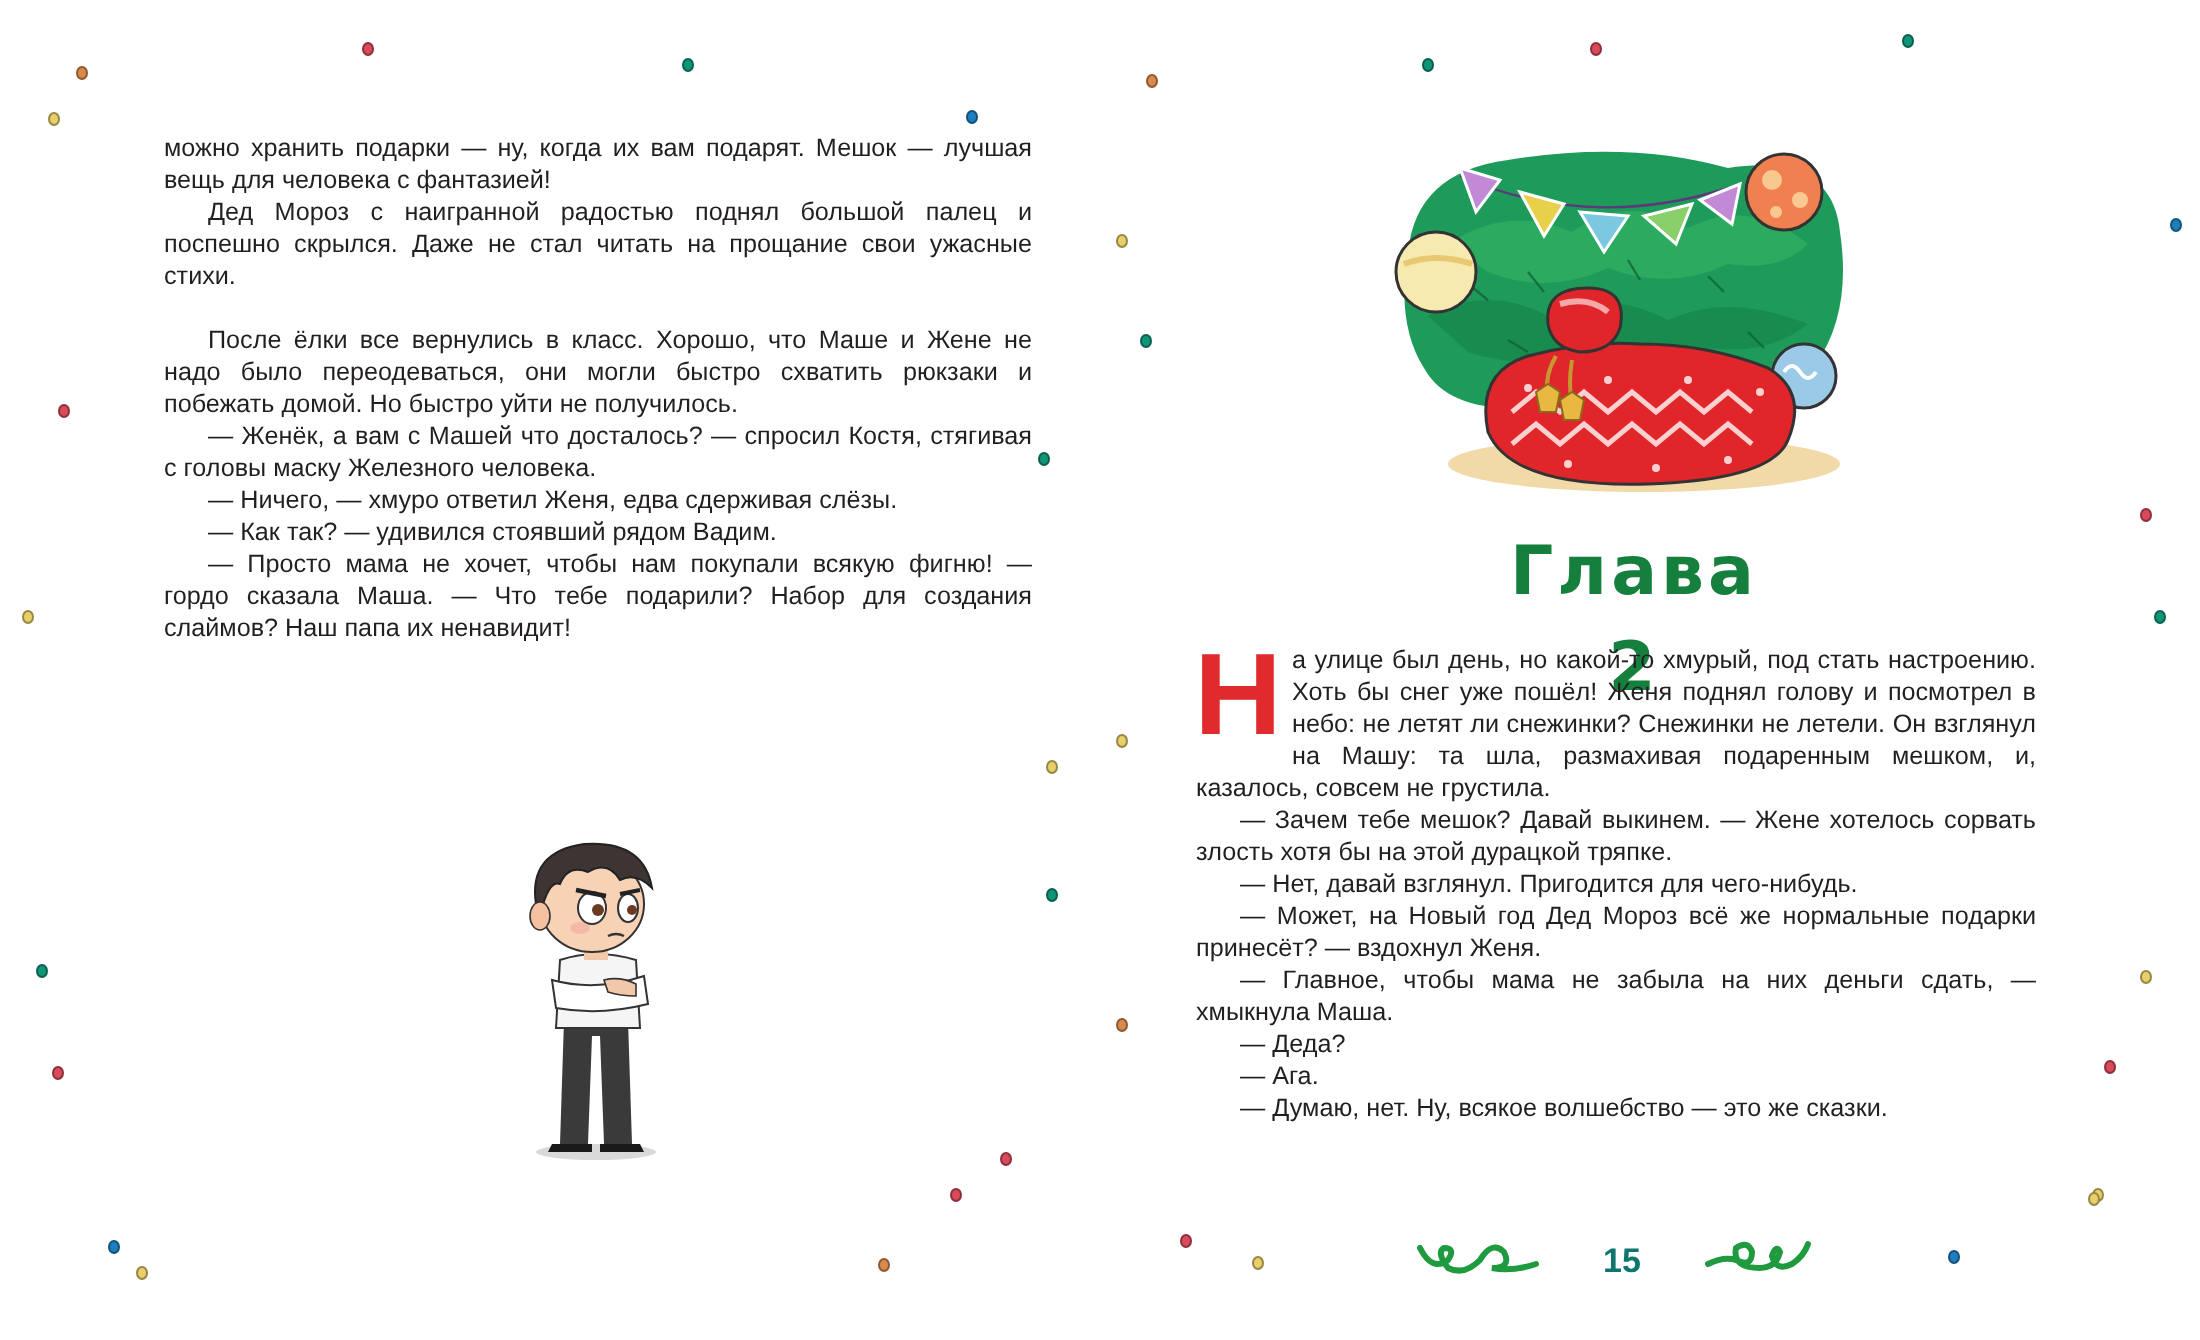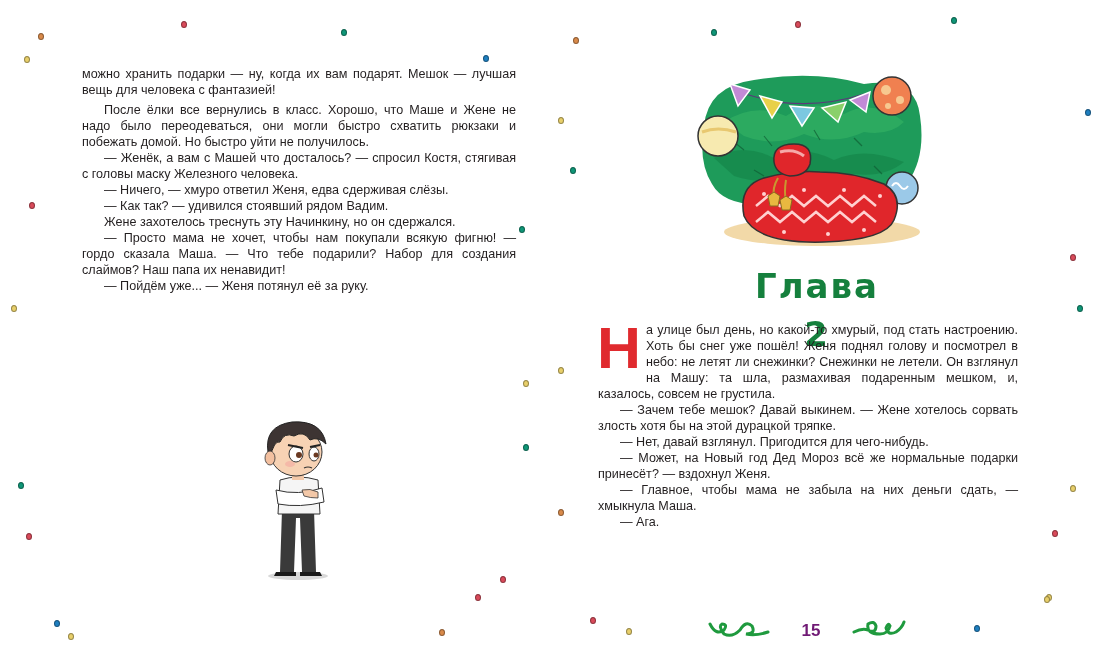--- a/index.html
+++ b/index.html
@@ -7,21 +7,21 @@
     width: 1100px; height: 670px; background: #ffffff; position: relative; overflow: hidden;
     font-family: "Liberation Sans", sans-serif; color: #231f20;
   }
   .page { position: absolute; top: 0; height: 670px; }
   .page-left { left: 0; width: 550px; }
   .page-right { left: 550px; width: 550px; }
 
   .text-block { position: absolute; font-size: 12.6px; line-height: 16px; text-align: justify; }
   .text-block p { margin: 0; text-indent: 0; }
   .text-block p.ind { text-indent: 22px; }
-  .text-block p.gap { margin-top: 4px; }
+  .text-block p.gap { margin-top: 16px; }
   .text-block p.last { text-align-last: left; }
 
   .left-text { left: 82px; top: 66px; width: 434px; }
   .right-text { left: 598px; top: 322px; width: 420px; }
 
   .dropcap {
     float: left; width: 40px; height: 48px; margin: 2px 8px 0 0;
     color: #e02a2e; font-family: "Liberation Sans", sans-serif; font-weight: bold;
     font-size: 58px; line-height: 48px; text-align: center; letter-spacing: -2px;
     transform: scaleX(1.05);
@@ -29,21 +29,21 @@
 
   .chapter-title {
     position: absolute; left: 742px; top: 262px; width: 150px; text-align: center;
     color: #15803d; font-family: "DejaVu Sans", sans-serif; font-weight: bold; font-size: 34px;
     letter-spacing: 2px; line-height: 48px;
   }
 
   .illustration { position: absolute; }
   .page-number {
     position: absolute; left: 796px; top: 620px; width: 30px; text-align: center;
-    color: #701a75; font-weight: bold; font-size: 17px; line-height: 22px;
+    color: #0f766e; font-weight: bold; font-size: 17px; line-height: 22px;
   }
   .dot { position: absolute; width: 6px; height: 7px; border-radius: 50%; border: 0.5px solid rgba(0,0,0,0.35); box-sizing: border-box; }
 </style>
 </head>
 <body>
 
 <div id="confetti">
     <span class="dot" style="left: 181px; top: 21px; background: rgb(217, 74, 90);"></span>
     <span class="dot" style="left: 38px; top: 33px; background: rgb(217, 138, 74);"></span>
     <span class="dot" style="left: 24px; top: 56px; background: rgb(232, 207, 106);"></span>
@@ -77,27 +77,26 @@
     <span class="dot" style="left: 1070px; top: 254px; background: rgb(217, 74, 90);"></span>
     <span class="dot" style="left: 1077px; top: 305px; background: rgb(15, 150, 119);"></span>
     <span class="dot" style="left: 1070px; top: 485px; background: rgb(232, 207, 106);"></span>
     <span class="dot" style="left: 1052px; top: 530px; background: rgb(217, 74, 90);"></span>
     <span class="dot" style="left: 1044px; top: 596px; background: rgb(232, 207, 106);"></span>
   </div>
 
 <div class="page page-left">
   <div class="text-block left-text" id="left-text">
       <p class="last">можно хранить подарки — ну, когда их вам подарят. Мешок — лучшая вещь для человека с фантазией!</p>
+      <p class="ind last">Дед Мороз с наигранной радостью поднял большой палец и поспешно скрылся. Даже не стал читать на прощание свои ужасные стихи.</p>
       <p class="ind gap last">После ёлки все вернулись в класс. Хорошо, что Маше и Жене не надо было переодеваться, они могли быстро схватить рюкзаки и побежать домой. Но быстро уйти не получилось.</p>
       <p class="ind last">— Женёк, а вам с Машей что досталось? — спросил Костя, стягивая с головы маску Железного человека.</p>
       <p class="ind last">— Ничего, — хмуро ответил Женя, едва сдерживая слёзы.</p>
       <p class="ind last">— Как так? — удивился стоявший рядом Вадим.</p>
-      <p class="ind last">Жене захотелось треснуть эту Начинкину, но он сдержался.</p>
       <p class="ind last">— Просто мама не хочет, чтобы нам покупали всякую фигню! — гордо сказала Маша. — Что тебе подарили? Набор для создания слаймов? Наш папа их ненавидит!</p>
-      <p class="ind last">— Пойдём уже... — Женя потянул её за руку.</p>
     </div>
 
   <svg class="illustration" style="left:240px; top:418px;" width="110" height="165" viewBox="0 0 110 165">
     <ellipse cx="58" cy="158" rx="30" ry="4" fill="#d9d9d9"></ellipse>
 
     <path d="M42 92 L40 154 L54 154 L56 100 L60 100 L62 154 L76 154 L74 92 Z" fill="#3a3a3a"></path>
     <path d="M36 154 L56 154 L56 158 L34 158 Z" fill="#1a1a1a"></path>
     <path d="M60 154 L80 154 L82 158 L60 158 Z" fill="#1a1a1a"></path>
 
     <path d="M40 62 Q58 56 78 62 L80 96 L38 96 Z" fill="#f5f5f5" stroke="#333" stroke-width="1"></path>
@@ -182,21 +181,23 @@
 
 <div class="chapter-title">Глава 2</div>
 
 <div class="text-block right-text" id="right-text">
   <div class="dropcap">Н</div>
   <p>а улице был день, но какой-то хмурый, под стать настроению. Хоть бы снег уже пошёл! Женя поднял голову и посмотрел в небо: не летят ли снежинки? Снежинки не летели. Он взглянул на Машу: та шла, размахивая подаренным мешком, и, казалось, совсем не грустила.</p>
 <p class="ind last">— Зачем тебе мешок? Давай выкинем. — Жене хотелось сорвать злость хотя бы на этой дурацкой тряпке.</p>
     <p class="ind last">— Нет, давай взглянул. Пригодится для чего-нибудь.</p>
     <p class="ind last">— Может, на Новый год Дед Мороз всё же нормальные подарки принесёт? — вздохнул Женя.</p>
     <p class="ind last">— Главное, чтобы мама не забыла на них деньги сдать, — хмыкнула Маша.</p>
+    <p class="ind last">— Деда?</p>
     <p class="ind last">— Ага.</p>
+    <p class="ind last">— Думаю, нет. Ну, всякое волшебство — это же сказки.</p>
   </div>
 
 <svg style="position:absolute; left:706px; top:616px;" width="66" height="24" viewBox="0 0 66 24">
   <path d="M4 8 Q10 20 18 14 Q22 8 16 8 Q12 10 18 18 Q26 22 34 14 Q40 4 46 10 Q50 18 40 18 Q50 20 62 16" stroke="#1f9a3e" stroke-width="3" fill="none" stroke-linecap="round"></path>
 </svg>
 <div class="page-number">15</div>
 <svg style="position:absolute; left:852px; top:616px;" width="56" height="24" viewBox="0 0 56 24">
   <path d="M2 16 Q10 12 16 14 Q24 18 24 10 Q22 4 16 8 Q14 18 28 18 Q36 18 38 10 Q36 6 34 12 Q36 20 44 16 Q50 12 52 6" stroke="#1f9a3e" stroke-width="3" fill="none" stroke-linecap="round"></path>
 </svg>
 

